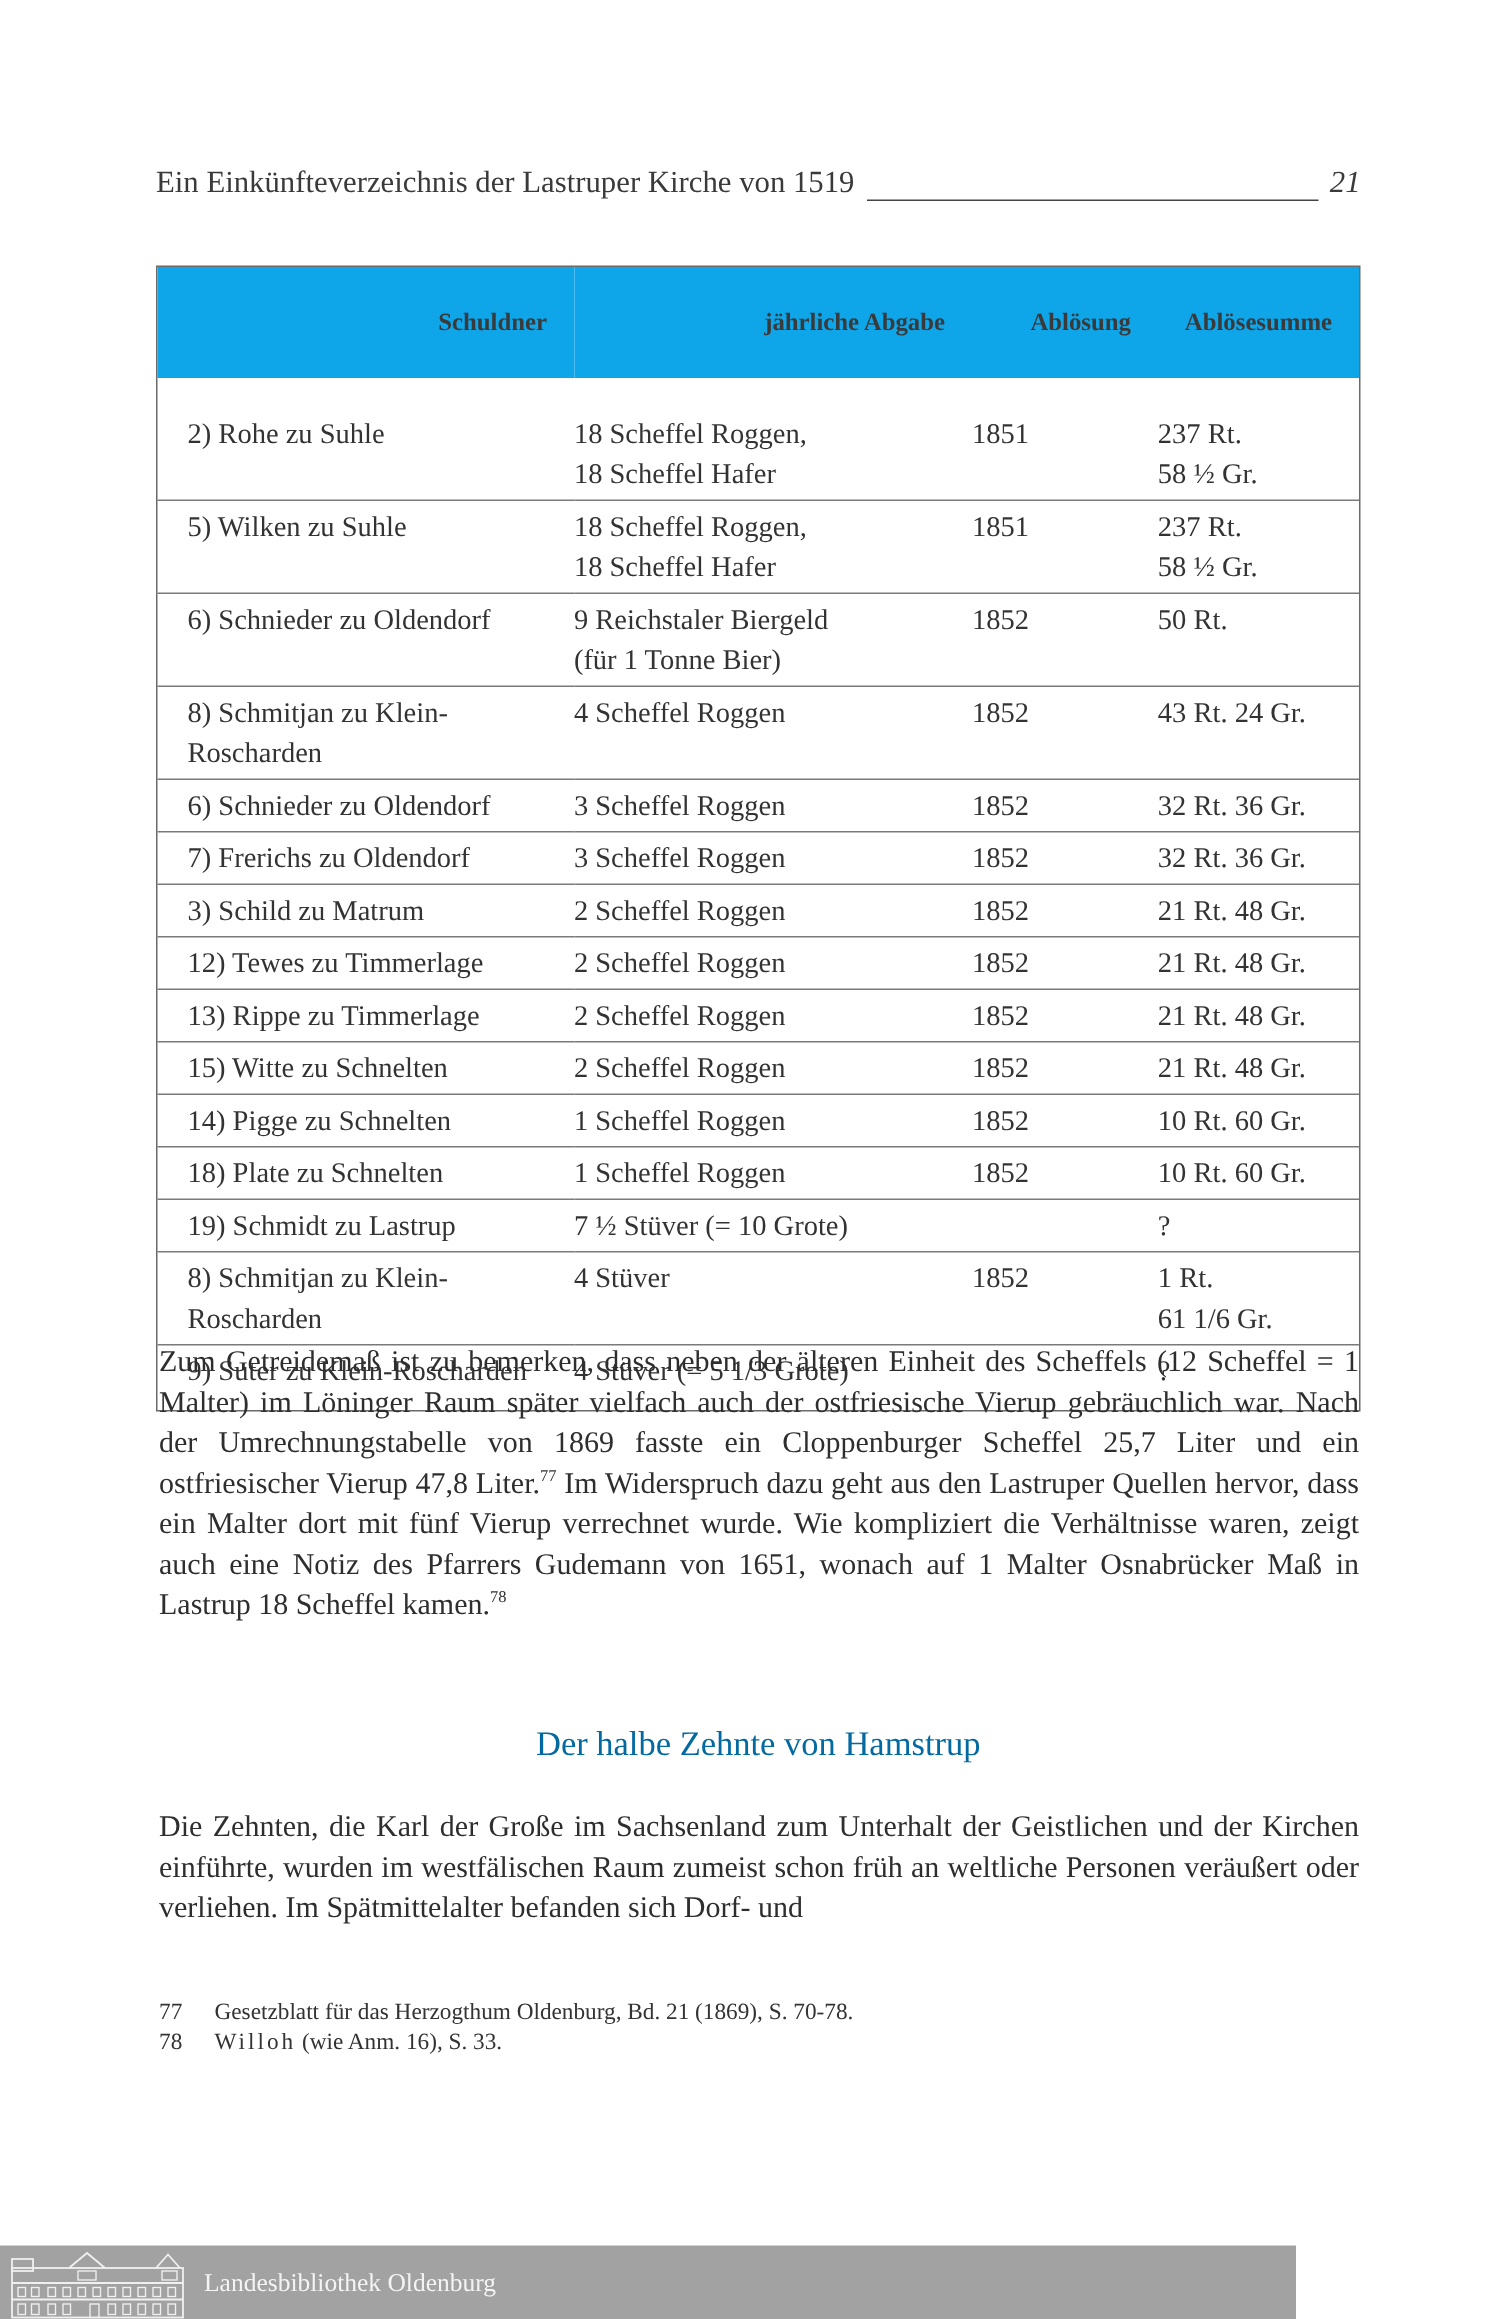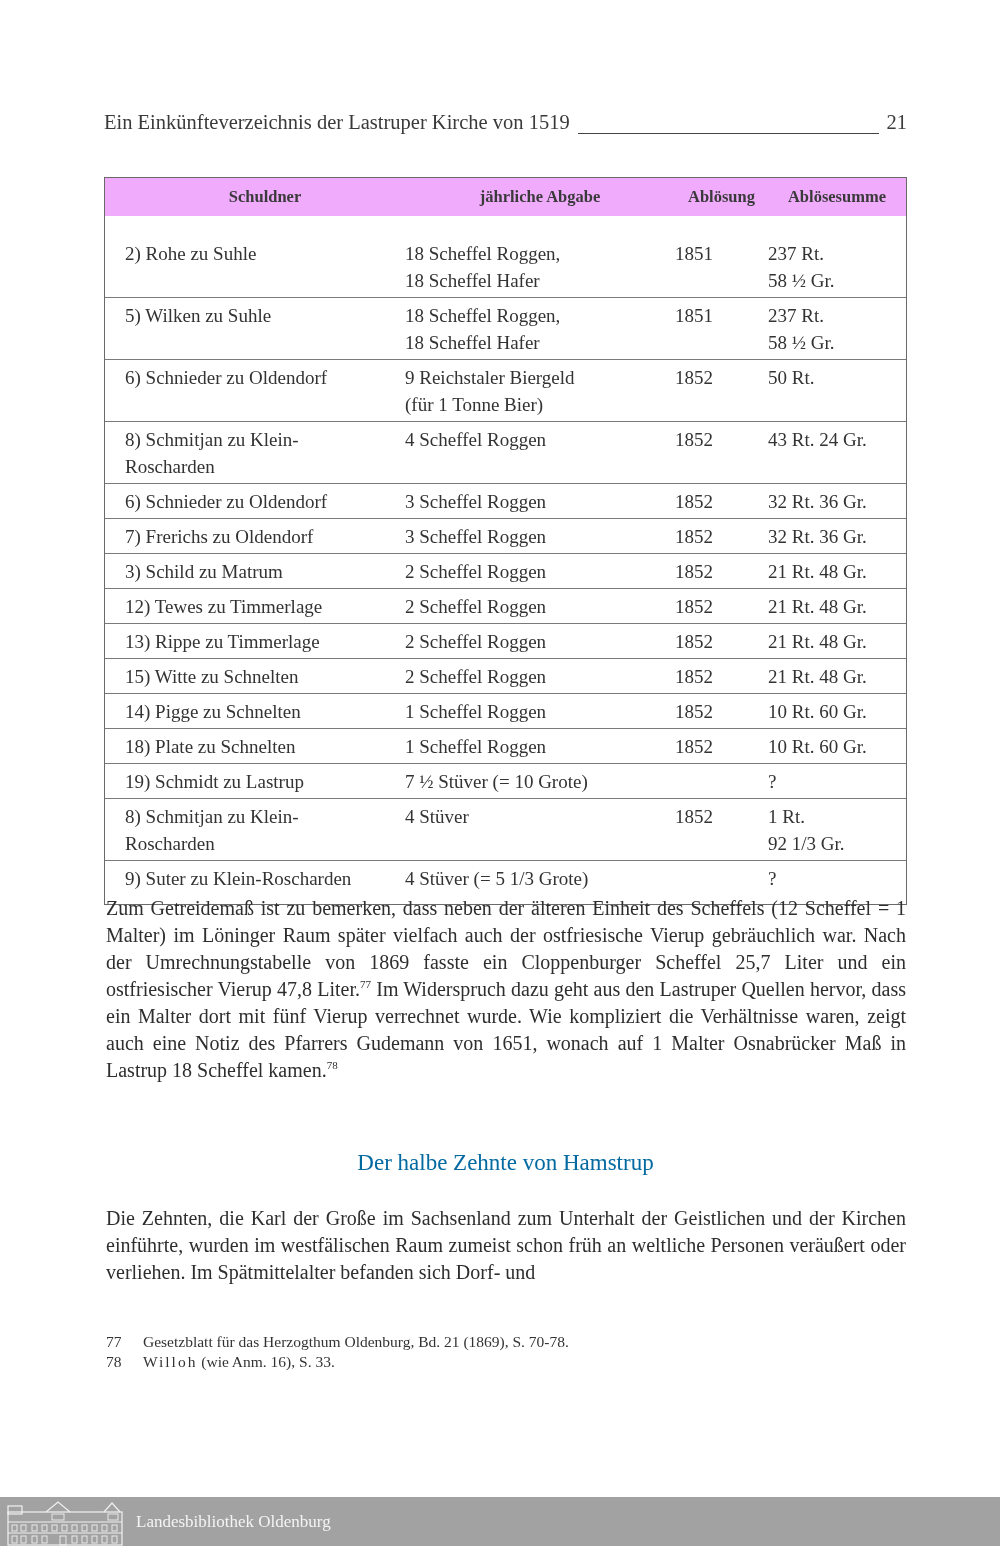--- a/index.html
+++ b/index.html
@@ -7,30 +7,30 @@
     width: 1000px; height: 1546px; position: relative; background: #ffffff;
     font-family: "Liberation Serif", "DejaVu Serif", serif; color: #2a2a2a;
     overflow: hidden;
   }
   .running-head {
     position: absolute; left: 104px; top: 104px; width: 803px; height: 30px;
     display: flex; align-items: flex-end; font-size: 20.5px; color: #3a3a3a;
   }
   .running-head .title { white-space: nowrap; }
   .running-head .rule { flex: 1; height: 1px; background: #444; margin: 2px 8px 0 8px; }
-  .running-head .pageno { white-space: nowrap; }
+  .running-head .pageno { white-space: nowrap; font-style: italic; }
 
   .table-wrap {
     position: absolute; left: 104px; top: 177px; width: 801px;
     border: 1.5px solid #6a6a6a;
   }
   table { border-collapse: collapse; width: 100%; font-size: 19px; color: #333; }
   thead th {
-    background: #f0abfc; text-align: center; font-weight: bold; font-size: 16.5px;
-    height: 38px; padding: 0; color: #3a3a3a;
+    background: #0ea5e9; text-align: right; font-weight: bold; font-size: 16.5px;
+    height: 38px; padding: 18px; color: #3a3a3a;
   }
   tbody td { vertical-align: top; padding: 4px 0 3px 0; line-height: 27px; }
   tbody tr { border-top: 1.5px solid #7a7a7a; }
   tbody tr:first-child { border-top: none; }
   tbody tr:first-child td { padding-top: 24px; }
   tbody tr:last-child td { padding-bottom: 12px; }
   .c1 { width: 280px; padding-left: 20px !important; }
   th.c1 { padding-left: 20px; }
   .c2 { width: 270px; margin-top: 32px; }
   .c3 { width: 93px; }
@@ -45,21 +45,21 @@
   .section-heading {
     position: absolute; left: 104px; width: 803px; top: 1150px; text-align: center;
     font-size: 23px; color: #0369a1;
   }
   .footnotes { position: absolute; left: 106px; top: 1332px; font-size: 15.5px; color: #333; line-height: 20px; }
   .footnote { display: flex; }
   .footnote .num { width: 37px; }
   .spaced { letter-spacing: 2px; }
 
   .footer-bar {
-    position: absolute; left: 0; top: 1497px; width: 1000px; height: 49px; background: #a2a2a2;
+    position: absolute; left: 0; top: 1497px; width: 864px; height: 49px; background: #a2a2a2;
     display: flex; align-items: center;
   }
   .footer-logo { width: 118px; height: 46px; margin-left: 6px; margin-top: 2px; }
   .footer-text { color: #f4f4f4; font-size: 17px; margin-left: 12px; }
 </style>
 </head>
 <body>
 
 <div class="running-head">
   <span class="title">Ein Einkünfteverzeichnis der Lastruper Kirche von 1519</span>
@@ -161,21 +161,21 @@
           <td class="c2 multiline">7 ½ Stüver (= 10 Grote)</td>
           <td class="c3 multiline"></td>
           <td class="c4 multiline">?</td>
         </tr>
         <tr>
           <td class="c1 multiline">8) Schmitjan zu Klein-
 Roscharden</td>
           <td class="c2 multiline">4 Stüver</td>
           <td class="c3 multiline">1852</td>
           <td class="c4 multiline">1 Rt.
-92 1/3 Gr.</td>
+61 1/6 Gr.</td>
         </tr>
         <tr>
           <td class="c1 multiline">9) Suter zu Klein-Roscharden</td>
           <td class="c2 multiline">4 Stüver (= 5 1/3 Grote)</td>
           <td class="c3 multiline"></td>
           <td class="c4 multiline">?</td>
         </tr>
       </tbody>
   </table>
 </div>

